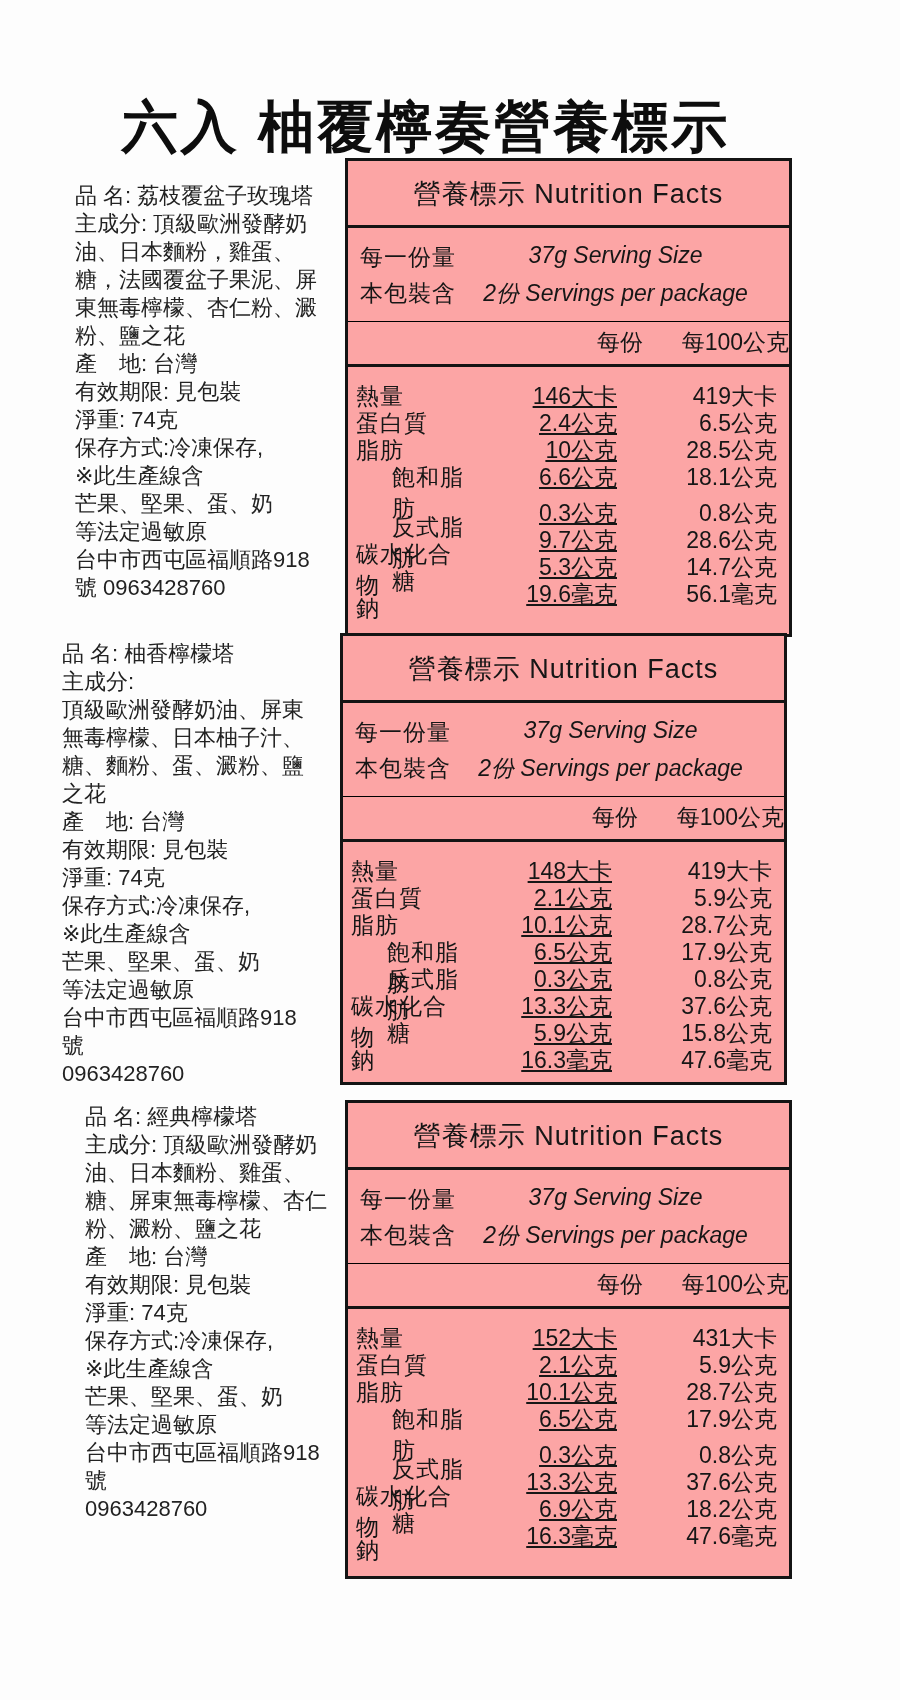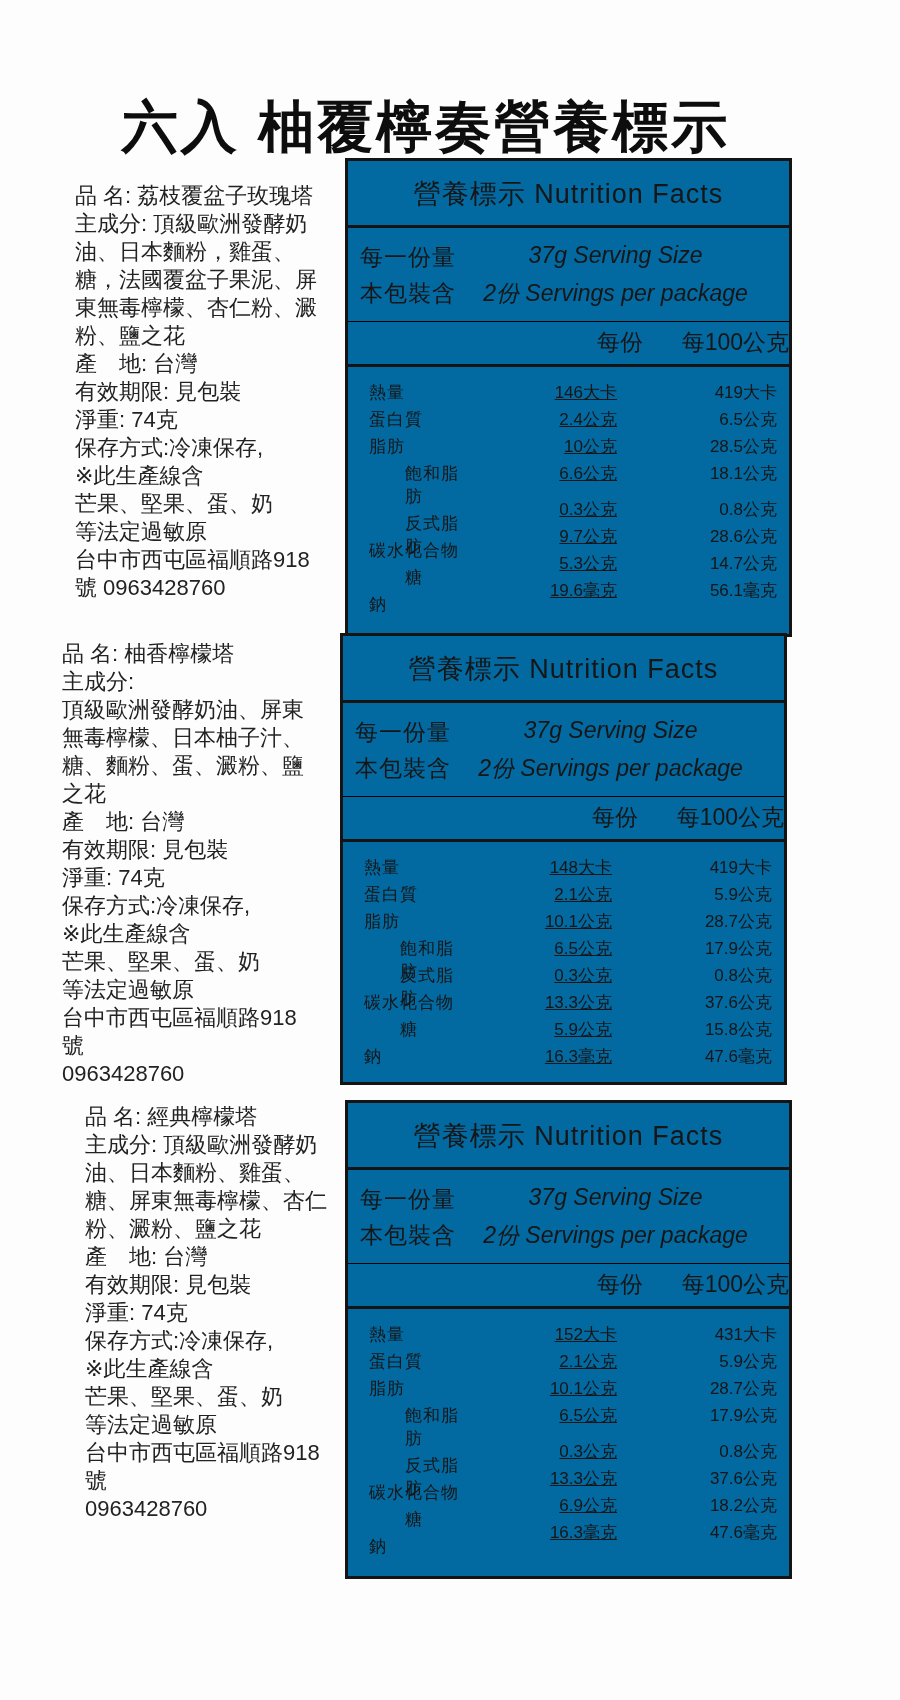--- a/index.html
+++ b/index.html
@@ -12,39 +12,39 @@
     position:absolute; top:52px; left:0; width:852px;
     text-align:center; font-size:56px; font-weight:bold;
     letter-spacing:3px; color:#0d0d0d; white-space:nowrap;
   }
   .section { position:static; }
   .info {
     position:absolute; width:305px; white-space:pre-line;
     font-size:22px; line-height:28px; color:#222;
   }
   .nf-box {
-    position:absolute; width:447px; background:#0369a1;
+    position:absolute; width:447px; background:#fca5a5;
     border:3px solid #141414; box-sizing:border-box;
   }
   .nf-title {
     text-align:center; font-size:27px; padding:15px 6px 13px;
     border-bottom:3px solid #141414; letter-spacing:1px;
   }
   .nf-serving { border-bottom:1px solid #000000; padding:9px 14px 7px 12px; font-size:23px; }
   .srow { display:flex; margin:5px 0; }
   .slabel { letter-spacing:1px; }
   .sval { flex:1; text-align:center;font-style:italic; }
   .nf-colhead {
     display:flex; align-items:baseline;
     border-bottom:3px solid #141414; padding:5px 0 6px 12px; font-size:23px;
   }
   .nf-colhead .lbl { flex:1; }
   .nf-colhead .v1 { width:150px; text-align:right; transform:translateX(14px); }
   .nf-colhead .v2 { width:160px; text-align:right; }
-  .nf-data { padding:14px 12px 10px 21px; font-size:17px; }
+  .nf-data { padding:14px 12px 10px 8px; font-size:23px; }
   .nf-data .row { display:flex; align-items:baseline; height:27px; }
   .row .lbl { flex:1; letter-spacing:1px; }
   .row .lbl.indent { padding-left:36px; }
   .row .v1 { width:150px; text-align:right;text-decoration:underline; }
   .row .v2 { width:160px; text-align:right; }
   .offset .nf-data { padding-bottom:28px; }
   .offset .row.gap { margin-top:9px; }
   .offset .lbl.shift { position:relative; top:14px; }
   
   #sections .section:nth-of-type(1) .info   { left:75px;  top:150px;margin-top:32px; }

